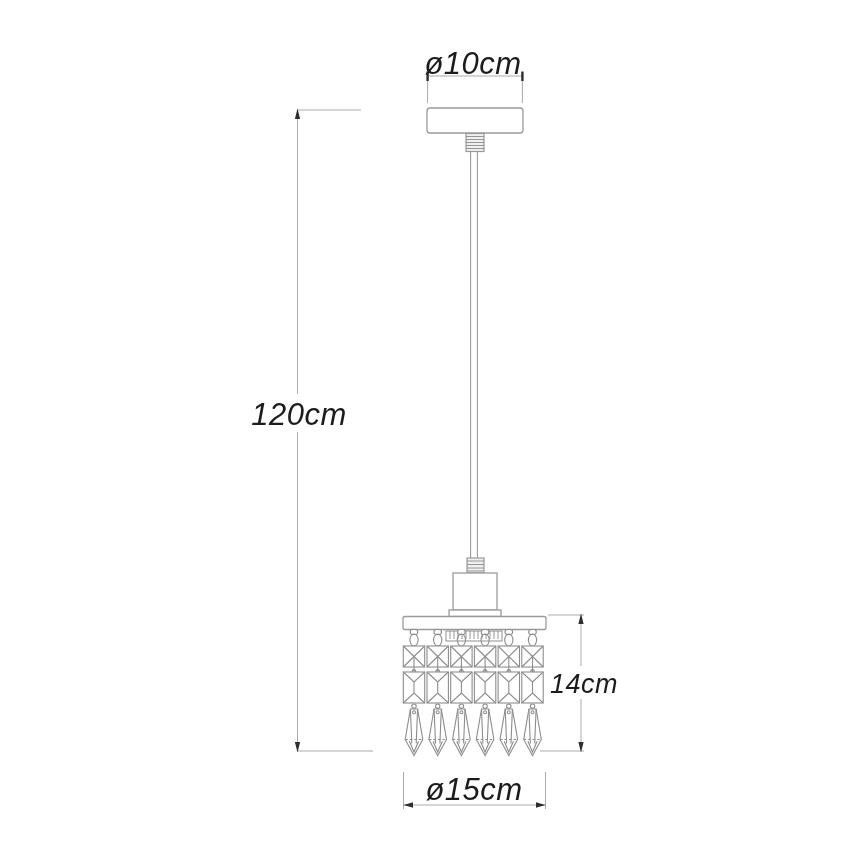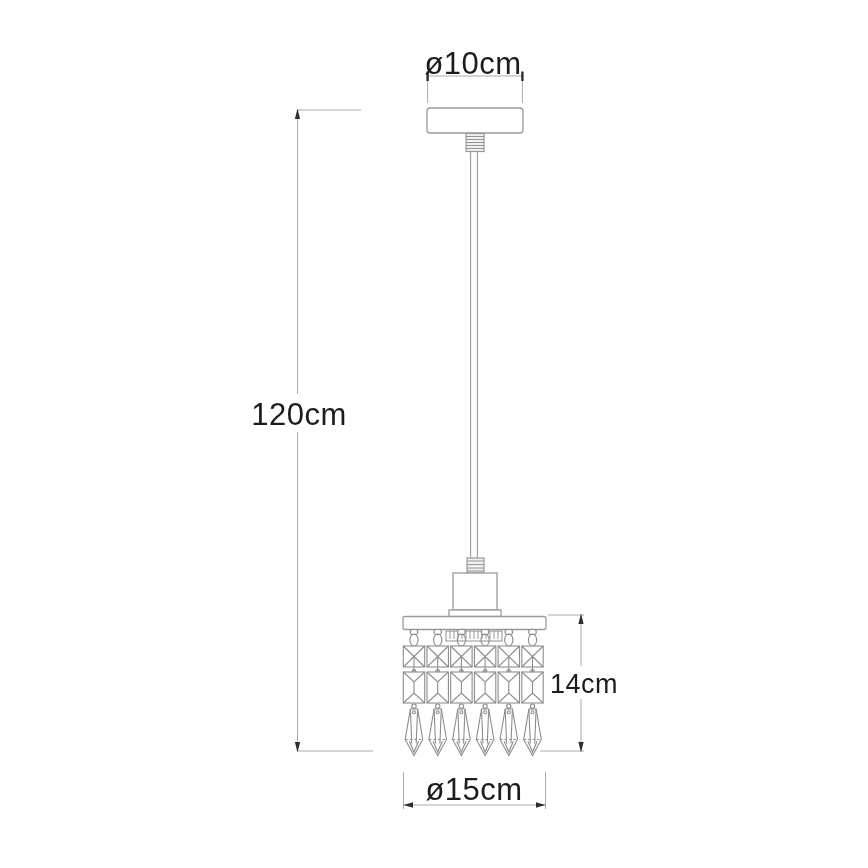--- a/index.html
+++ b/index.html
@@ -7,20 +7,21 @@
     padding: 0;
     background: #ffffff;
     font-family: "Liberation Sans", sans-serif;
   }
   .stage {
     position: relative;
     width: 868px;
     height: 868px;
     background: #ffffff;
     overflow: hidden;
+    font-style: italic;
   }
   svg { display: block; }
   .outline   { stroke: #9a9a9a; stroke-width: 1.3; fill: #ffffff; }
   .thin      { stroke: #9a9a9a; stroke-width: 1.1; fill: none; }
   .crystal   { stroke: #8d8d8d; stroke-width: 1.1; fill: #ffffff; }
   .crystal-l { stroke: #8d8d8d; stroke-width: 1.1; fill: none; }
   .dim       { stroke: #ababab; stroke-width: 1; fill: none; }
   .arrow     { fill: #2e2e2e; stroke: none; }
   .hatchline { stroke: #8a8a8a; stroke-width: 0.9; fill: none; }
   .gripfill  { fill: #f0f0f0; stroke: #9a9a9a; stroke-width: 1.2; }

